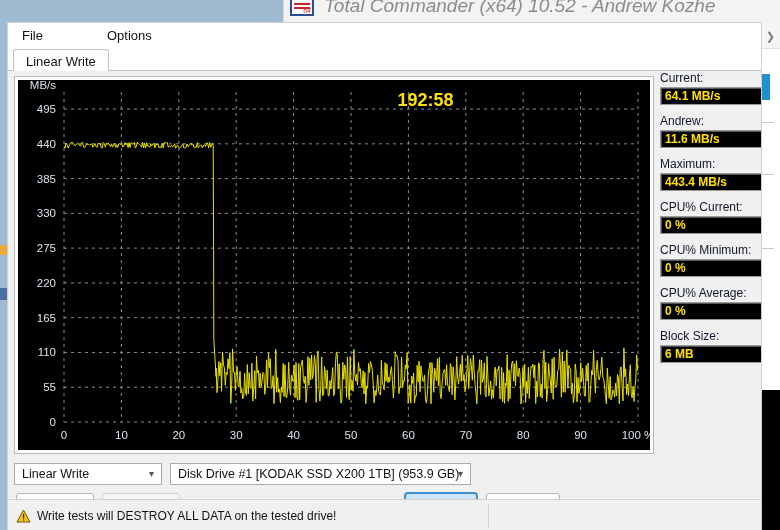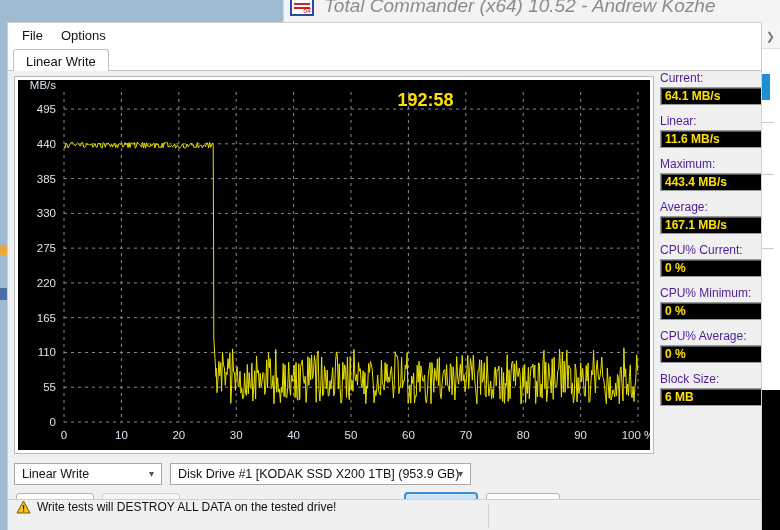--- a/index.html
+++ b/index.html
@@ -48,21 +48,21 @@
   #bg-left-strip-yellow{position:absolute;left:0px;top:245px;width:7px;height:10px;background:#e8a83a;}
   #bg-left-icon{position:absolute;left:0px;top:288px;width:8px;height:12px;background:#4a6fa5;}
 
   
   #app{
     position:absolute;left:7px;top:22px;width:755px;height:508px;
     background:#f0f0f0;border:1px solid #cfcfcf;border-bottom:none;
     box-sizing:border-box;overflow:hidden;
   }
   
-  #menubar{height:24px;background:#ffffff;display:flex;align-items:center;padding-left:5px;}
+  #menubar{height:24px;background:#ffffff;display:flex;align-items:center;padding-left:5px;gap:46px;}
   .menu-item{font-size:13px;color:#111;padding:3px 9px;cursor:default;}
 
   
   #tabstrip{height:24px;background:#ffffff;position:relative;padding-left:5px;}
   #tab-linear{
     position:absolute;left:5px;top:2px;height:22px;
     background:#ffffff;border:1px solid #c2c2c2;border-bottom:none;
     border-radius:3px 3px 0 0;padding:0 12px;
     display:flex;align-items:center;font-size:13px;color:#111;
   }
@@ -74,21 +74,21 @@
   
   #chart-panel{
     position:absolute;left:6px;top:5px;width:640px;height:378px;
     background:#ffffff;border:1px solid #b9b9b9;box-sizing:border-box;padding:3px;
   }
   #chart-canvas{position:relative;width:100%;height:100%;background:#000000;overflow:hidden;}
   #chart-svg{position:absolute;left:0;top:0;}
 
   
   #stats{position:absolute;left:652px;top:0px;width:103px;height:460px;background:#f0f0f0;}
-  .stat-label{font-size:12px;color:#4c1d95;margin:0 0 2px 0;white-space:nowrap;}
+  .stat-label{font-size:12px;color:#0f172a;margin:0 0 2px 0;white-space:nowrap;}
   .stat-box{
     height:18px;background:#000000;border:1px solid #9a9a9a;box-sizing:border-box;
     display:flex;align-items:center;padding-left:4px;margin-bottom:9px;
     box-shadow:inset 1px 1px 0 #555;
   }
   .stat-val{font-size:12px;font-weight:bold;color:#ffe000;font-family:"Liberation Sans",sans-serif;}
   .stat-group{margin-bottom:2px;}
 
   
   #controls{position:absolute;left:6px;top:392px;width:640px;}
@@ -109,21 +109,21 @@
   .btn.default{border:2px solid #3d8fd4;background:#cfe4f7;border-radius:4px;}
   #btn-start{position:absolute;left:2px;top:30px;width:78px;}
   #btn-stop{position:absolute;left:88px;top:30px;width:78px;}
   #btn-save{position:absolute;left:390px;top:29px;width:74px;height:25px;}
   #btn-clear{position:absolute;left:472px;top:30px;width:74px;}
 
   
   #statusbar{
     position:absolute;left:0;top:428px;width:755px;height:32px;
     background:#f0f0f0;border-top:1px solid #d0d0d0;
-    display:flex;padding-left:8px;box-sizing:border-box;
+    display:flex;align-items:center;padding-left:8px;box-sizing:border-box;
   }
   #warn-icon{width:15px;height:14px;position:relative;margin-right:6px;flex:none;}
   #status-text{font-size:12px;color:#111;white-space:nowrap;}
   #status-sep{position:absolute;left:480px;top:4px;width:1px;height:24px;background:#d0d0d0;}
 </style>
 </head>
 <body>
 
 <div id="bg-desktop">
   <div id="bg-left-strip-yellow"></div>
@@ -224,35 +224,29 @@
     </div>
 
     <div id="stats">
         <div class="stat-group">
           <div class="stat-label">Current:</div>
           <div class="stat-box">
             <span class="stat-val">64.1 MB/s</span>
           </div>
         </div>
         <div class="stat-group">
-          <div class="stat-label">Linear:</div>
+          <div class="stat-label">Andrew:</div>
           <div class="stat-box">
             <span class="stat-val">11.6 MB/s</span>
           </div>
         </div>
         <div class="stat-group">
           <div class="stat-label">Maximum:</div>
           <div class="stat-box">
             <span class="stat-val">443.4 MB/s</span>
-          </div>
-        </div>
-        <div class="stat-group">
-          <div class="stat-label">Average:</div>
-          <div class="stat-box">
-            <span class="stat-val">167.1 MB/s</span>
           </div>
         </div>
         <div class="stat-group" style="margin-top: 8px;">
           <div class="stat-label">CPU% Current:</div>
           <div class="stat-box">
             <span class="stat-val">0 %</span>
           </div>
         </div>
         <div class="stat-group">
           <div class="stat-label">CPU% Minimum:</div>

